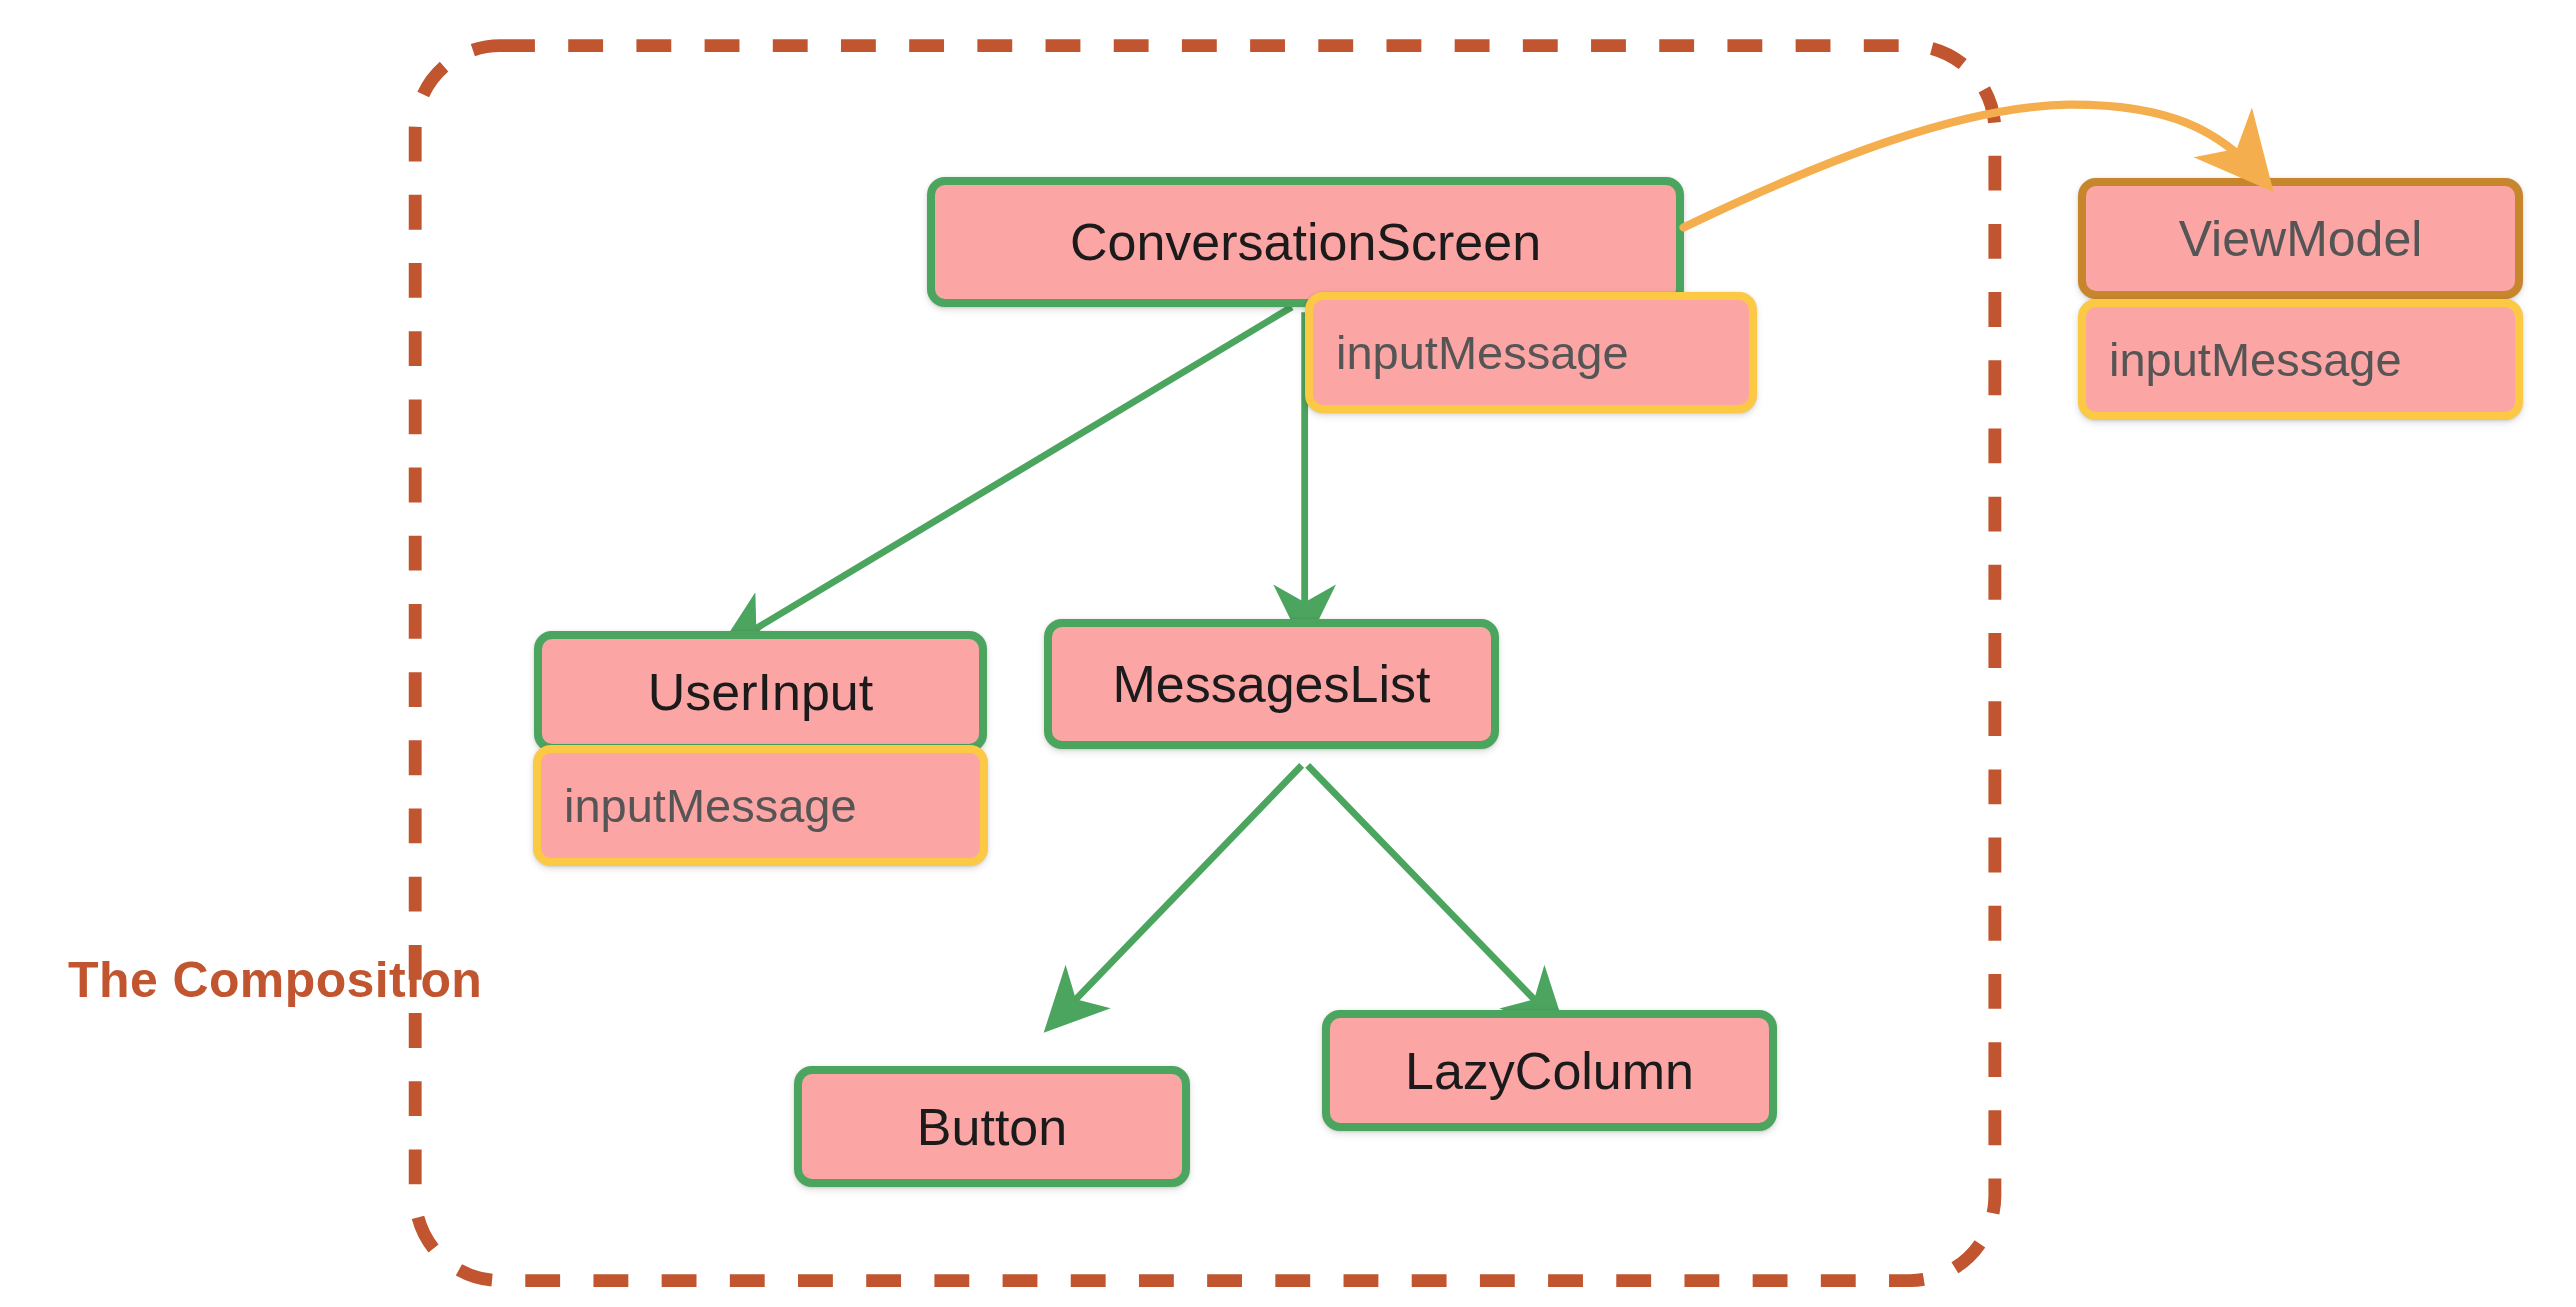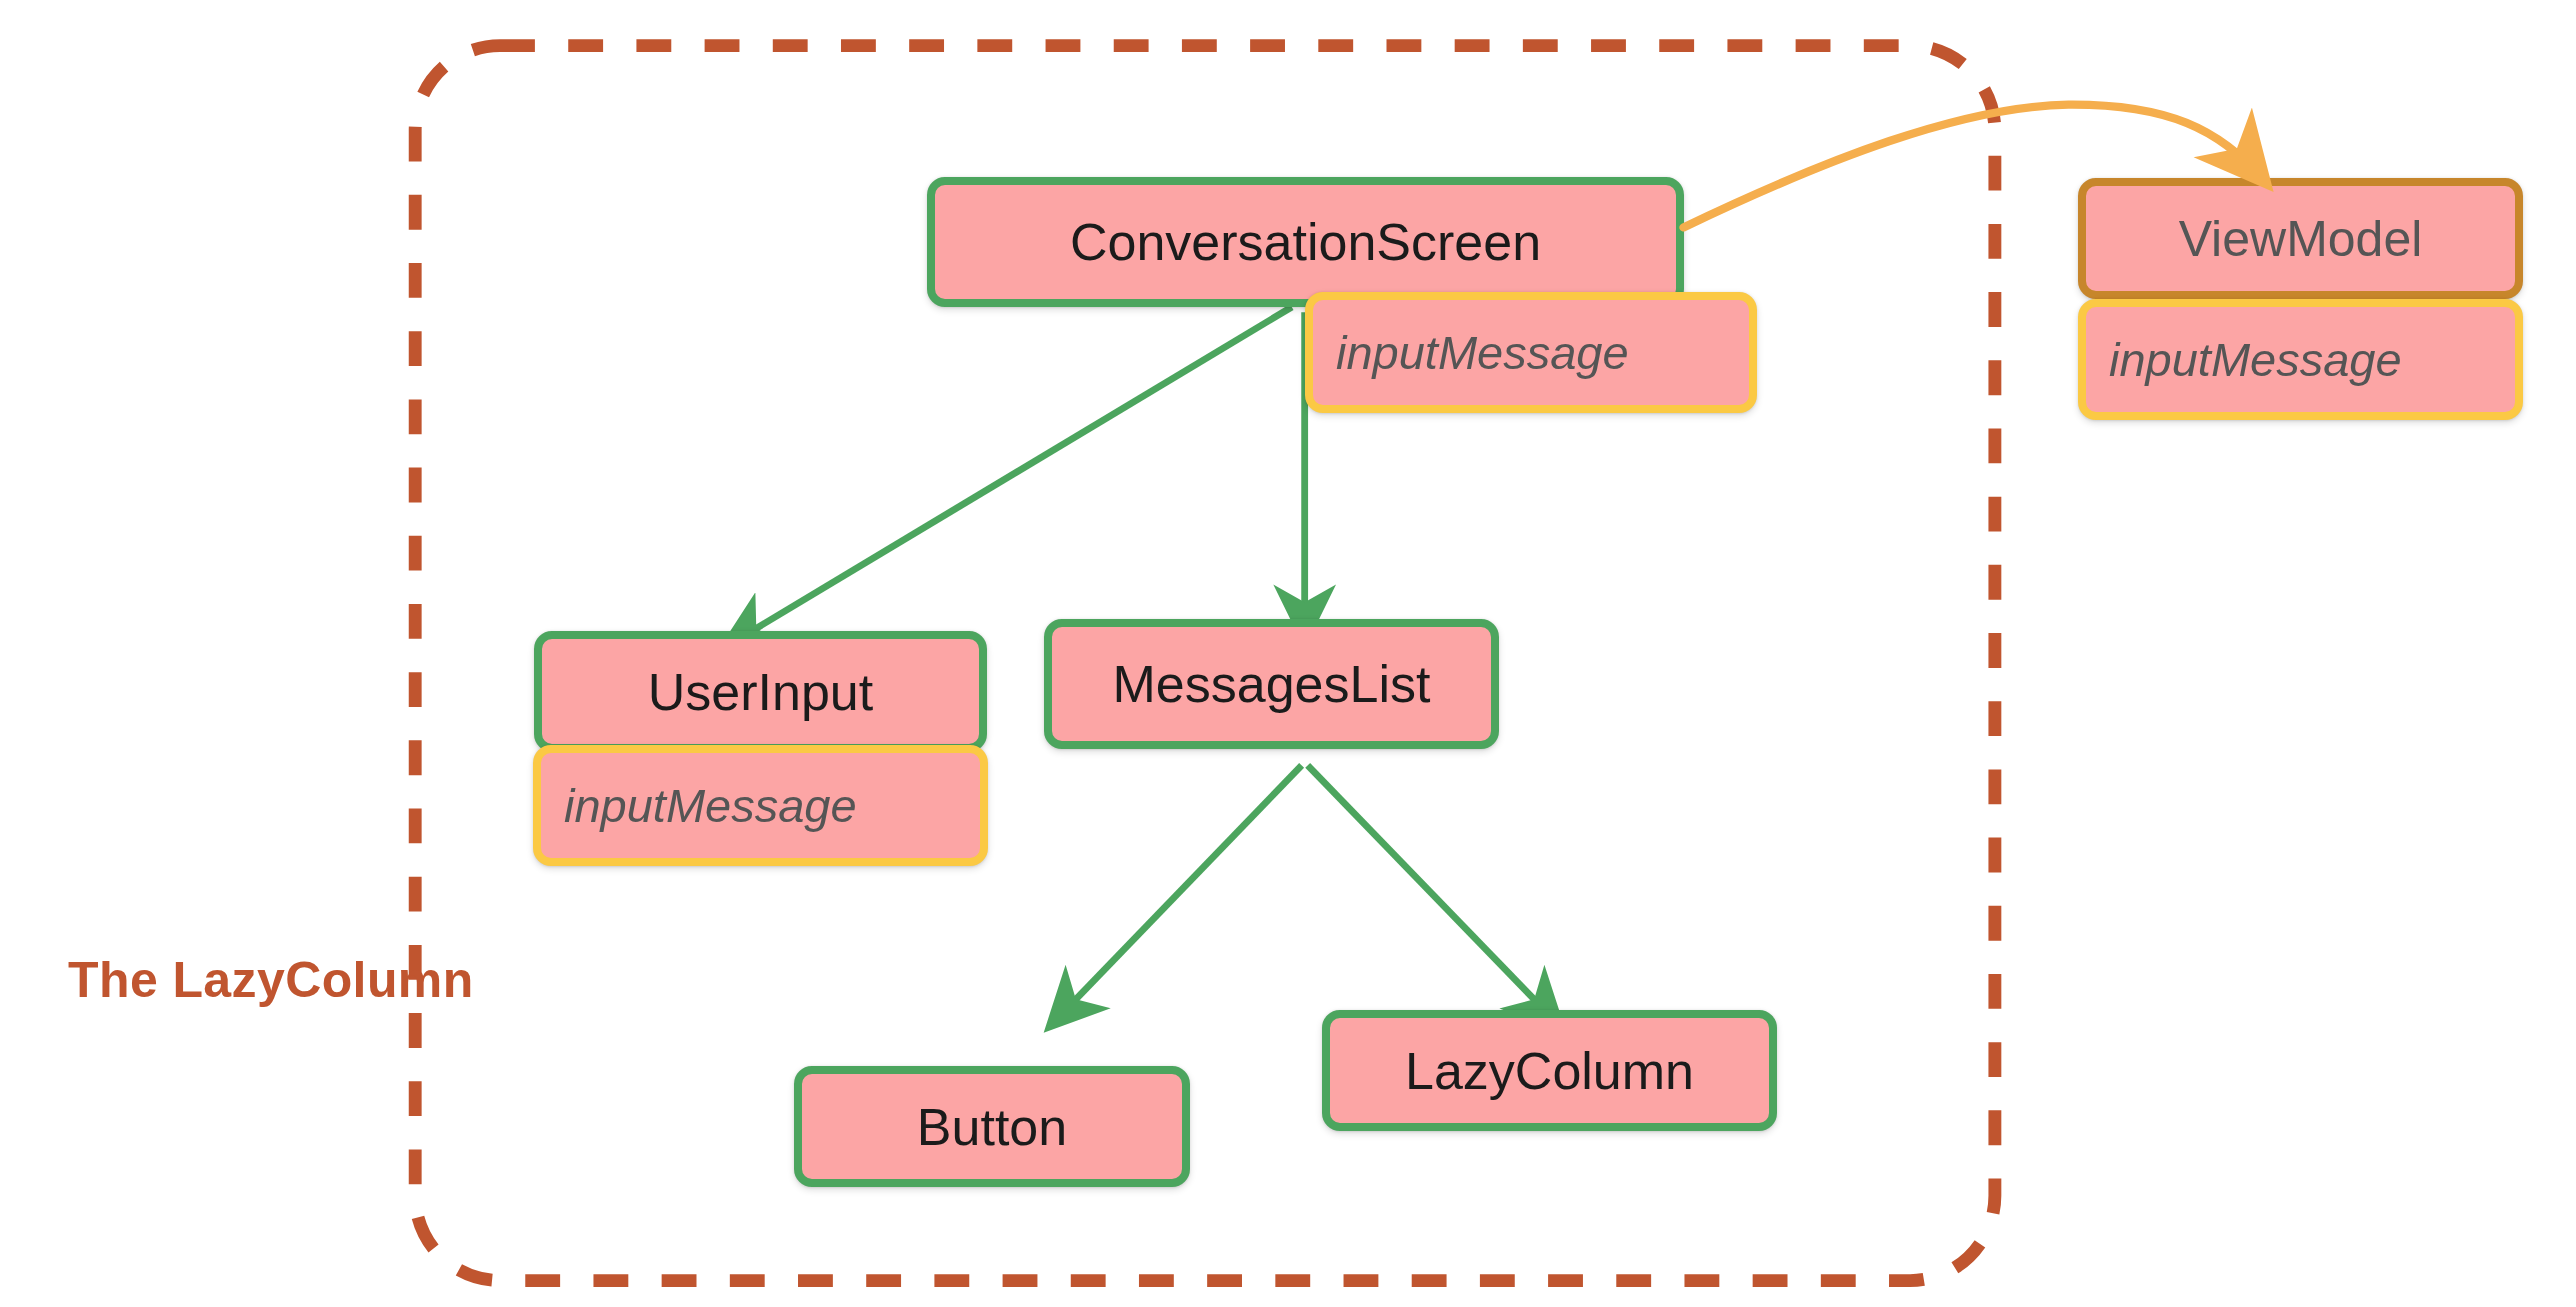--- a/index.html
+++ b/index.html
@@ -77,21 +77,20 @@
     border-width: 8.3px;
     border-radius: 18px;
     justify-content: flex-start;
     padding-left: 23px;
     z-index: 5;
   }
   .node-state span {
     font-size: 47px;
     font-weight: 400;
     color: #555555;
-    font-style: italic;
   }
 
   
   .boundary-label {
     position: absolute;
     z-index: 7;
     font-size: 50px;
     font-weight: bold;
     color: #C0552F;
     white-space: nowrap;
@@ -161,16 +160,16 @@
   </div>
 
   <div class="node node-composable" style="left:794px; top:1066px; width:396px; height:121px;">
     <span>Button</span>
   </div>
 
   <div class="node node-composable" style="left:1322px; top:1010px; width:455px; height:121px;">
     <span>LazyColumn</span>
   </div>
 
-  <div class="boundary-label" style="left:68px; top:951px;">The LazyColumn</div>
+  <div class="boundary-label" style="left:68px; top:951px;">The Composition</div>
 
 </div>
 
 
 </body></html>

